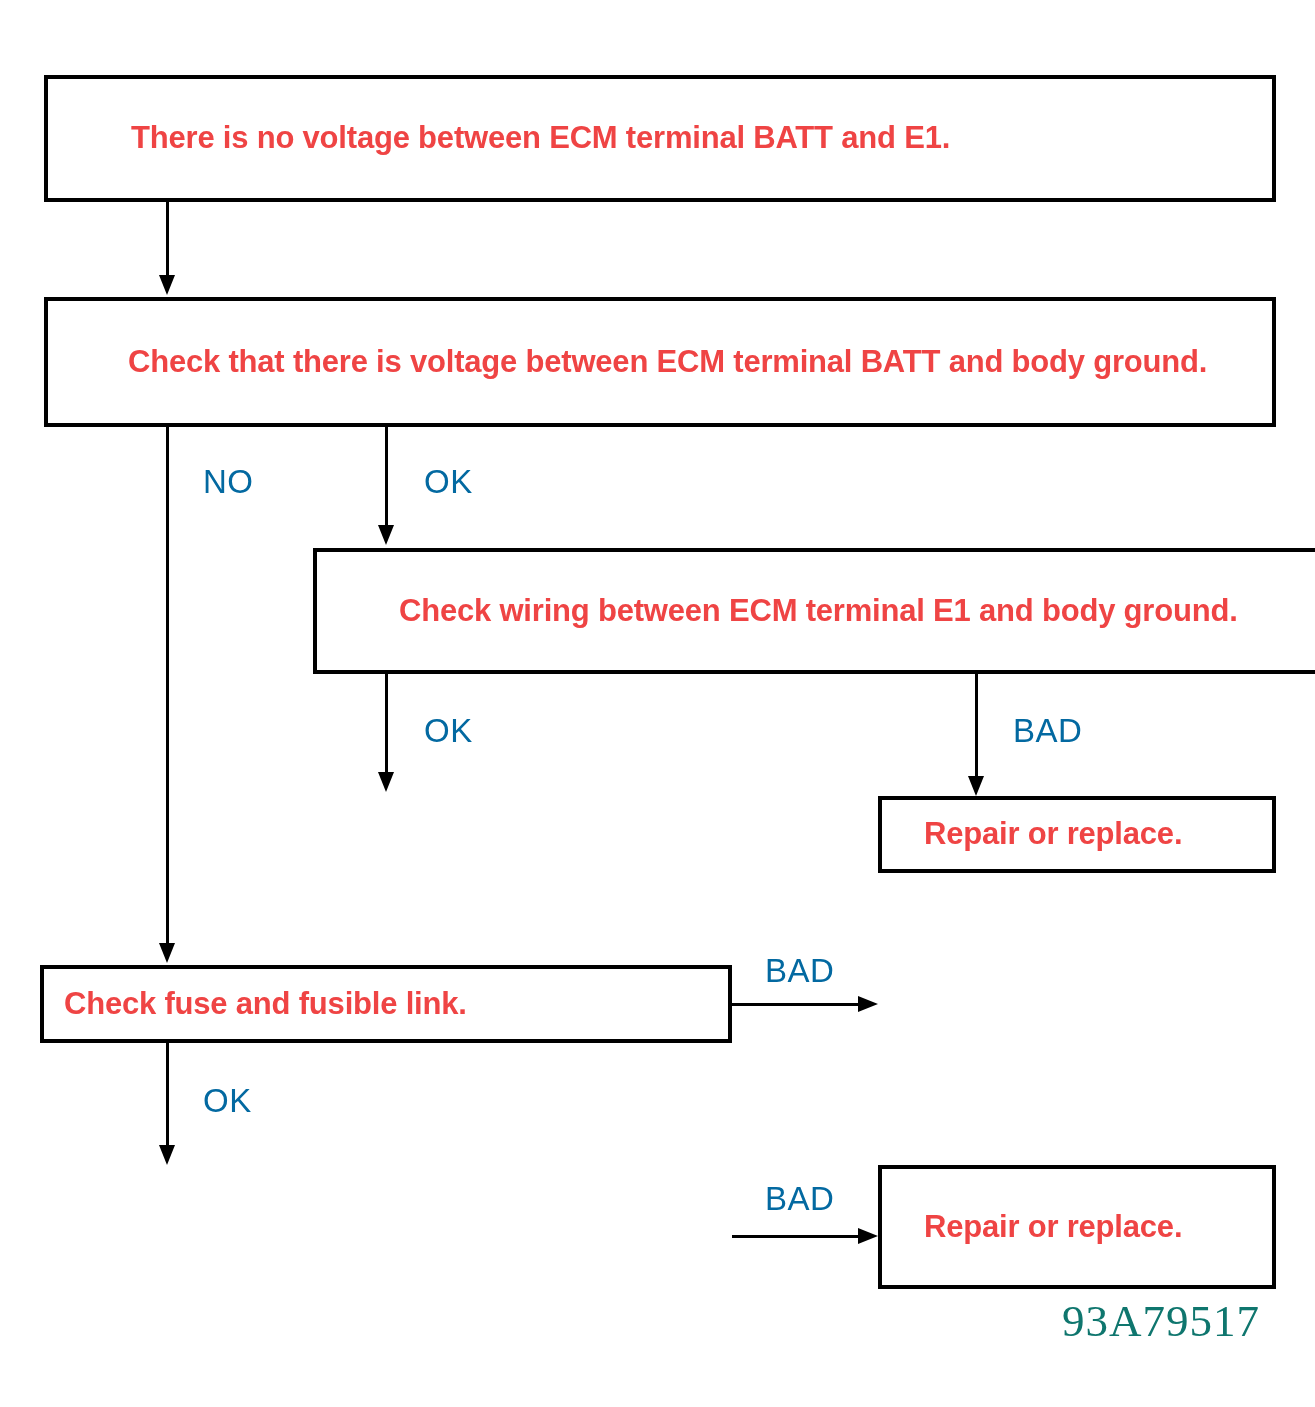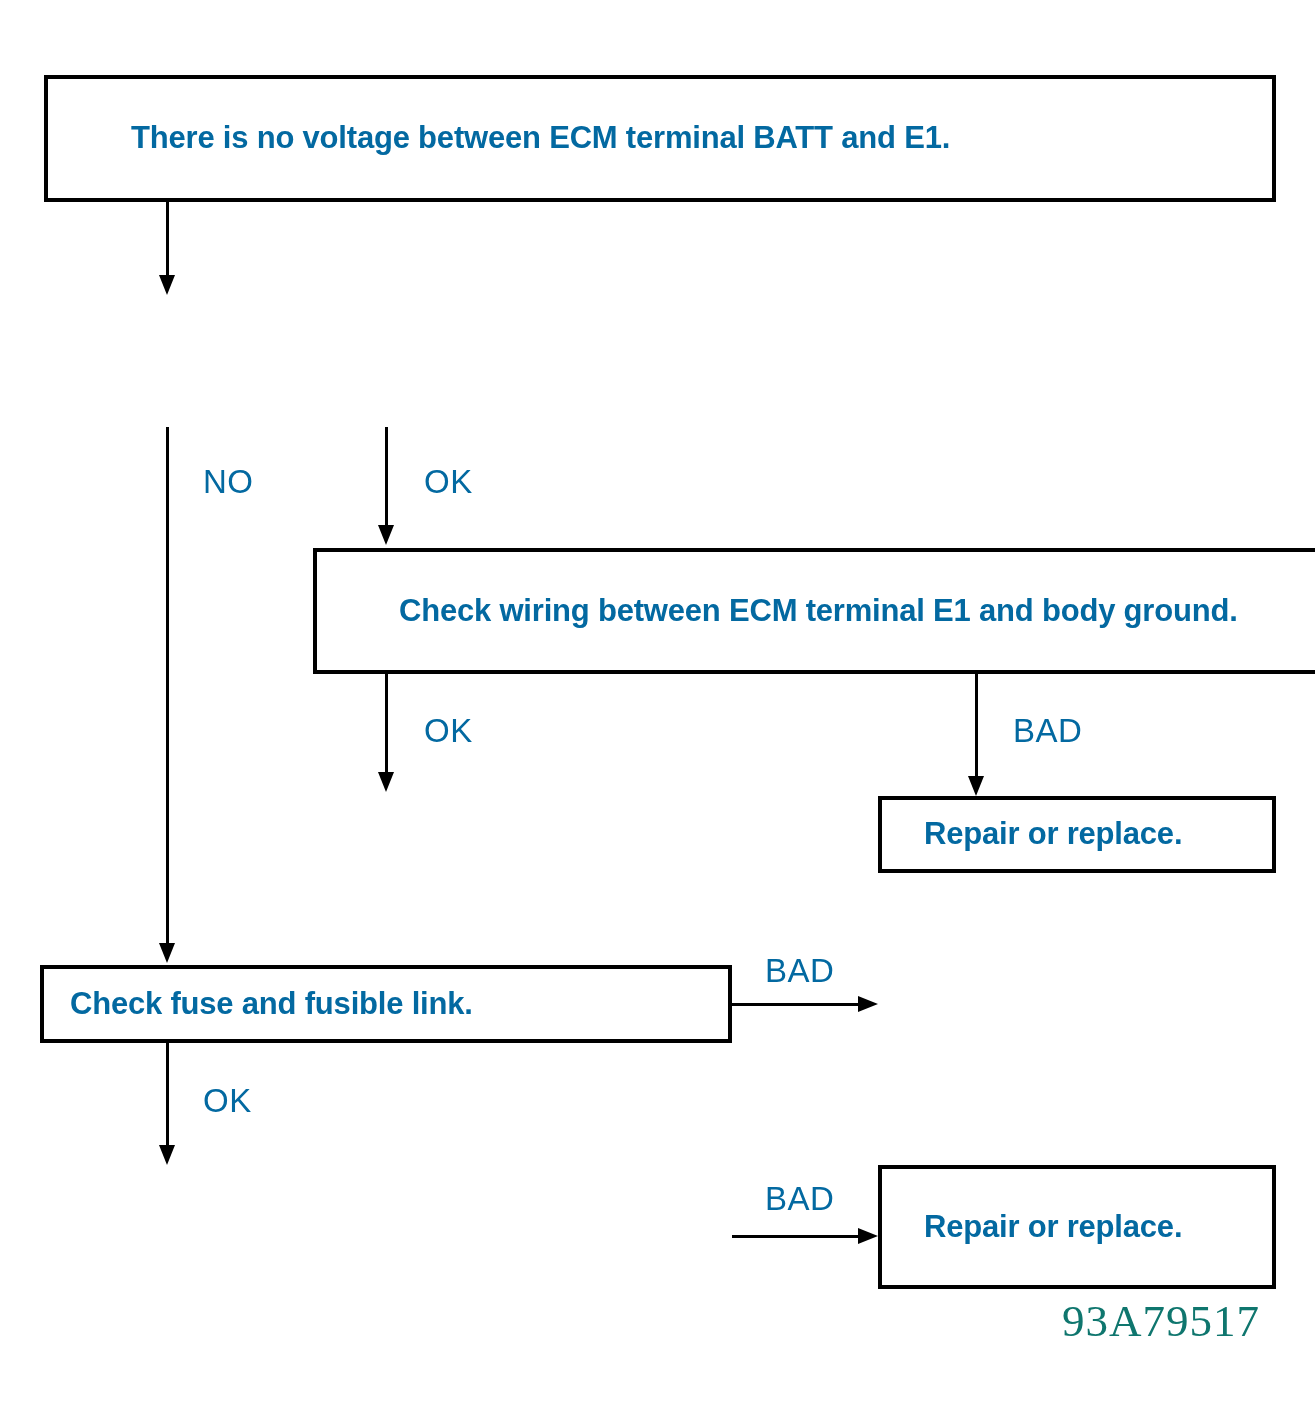--- a/index.html
+++ b/index.html
@@ -21,42 +21,42 @@
     border: 4px solid #000000;
     background: #ffffff;
     display: flex;
     align-items: center;
   }
   .node .txt {
     font-family: "Liberation Sans", sans-serif;
     font-weight: bold;
     font-size: 31px;
     line-height: 1.42;
-    color: #0369a1;
+    color: #ef4444;
     letter-spacing: -0.2px;
     white-space: pre-line;
   }
   
   #n-start      { left: 44px;  top: 75px;   width: 1232px; height: 127px; }
   #n-start .txt { padding-left: 83px; }
 
   #n-check-batt      { left: 44px;  top: 297px;  width: 1232px; height: 130px; }
   #n-check-batt .txt { padding-left: 80px; padding-right: 40px; }
 
   #n-check-e1        { left: 313px; top: 548px;  width: 1057px; height: 126px; }
   #n-check-e1 .txt   { padding-left: 82px; padding-right: 40px; }
 
   #n-try-ecm         { left: 313px; top: 794px;  width: 417px; height: 75px; }
   #n-try-ecm .txt    { padding-left: 39px; }
 
   #n-repair-1        { left: 878px; top: 796px;  width: 398px; height: 77px; }
   #n-repair-1 .txt   { padding-left: 42px; }
 
   #n-check-fuse      { left: 40px;  top: 965px;  width: 692px; height: 78px; }
-  #n-check-fuse .txt { padding-left: 26px; }
+  #n-check-fuse .txt { padding-left: 20px; }
 
   #n-replace         { left: 878px; top: 967px;  width: 398px; height: 78px; }
   #n-replace .txt    { padding-left: 42px; }
 
   #n-check-wiring-batt      { left: 40px;  top: 1167px; width: 692px; height: 119px; }
   #n-check-wiring-batt .txt { padding-left: 42px; padding-right: 18px; }
 
   #n-repair-2        { left: 878px; top: 1165px; width: 398px; height: 124px; }
   #n-repair-2 .txt   { padding-left: 42px; }
 
@@ -109,20 +109,23 @@
 
 <div id="page">
 
   <div class="node" id="n-start">
     <span class="txt">There is no voltage between ECM terminal BATT and E1.</span>
   </div>
 
   <div class="vline" style="left:166px; top:202px; height:75px;"></div>
   <div class="arrow-down" style="left:159px; top:275px;"></div>
 
+  <div class="node" id="n-check-batt">
+    <span class="txt">Check that there is voltage between ECM terminal BATT and body ground.</span>
+  </div>
 
   <div class="vline" style="left:166px; top:427px; height:518px;"></div>
   <div class="arrow-down" style="left:159px; top:943px;"></div>
   <span class="edge-label" style="left:203px; top:463px;">NO</span>
 
   <div class="vline" style="left:385px; top:427px; height:100px;"></div>
   <div class="arrow-down" style="left:378px; top:525px;"></div>
   <span class="edge-label" style="left:424px; top:463px;">OK</span>
 
   <div class="node" id="n-check-e1">

